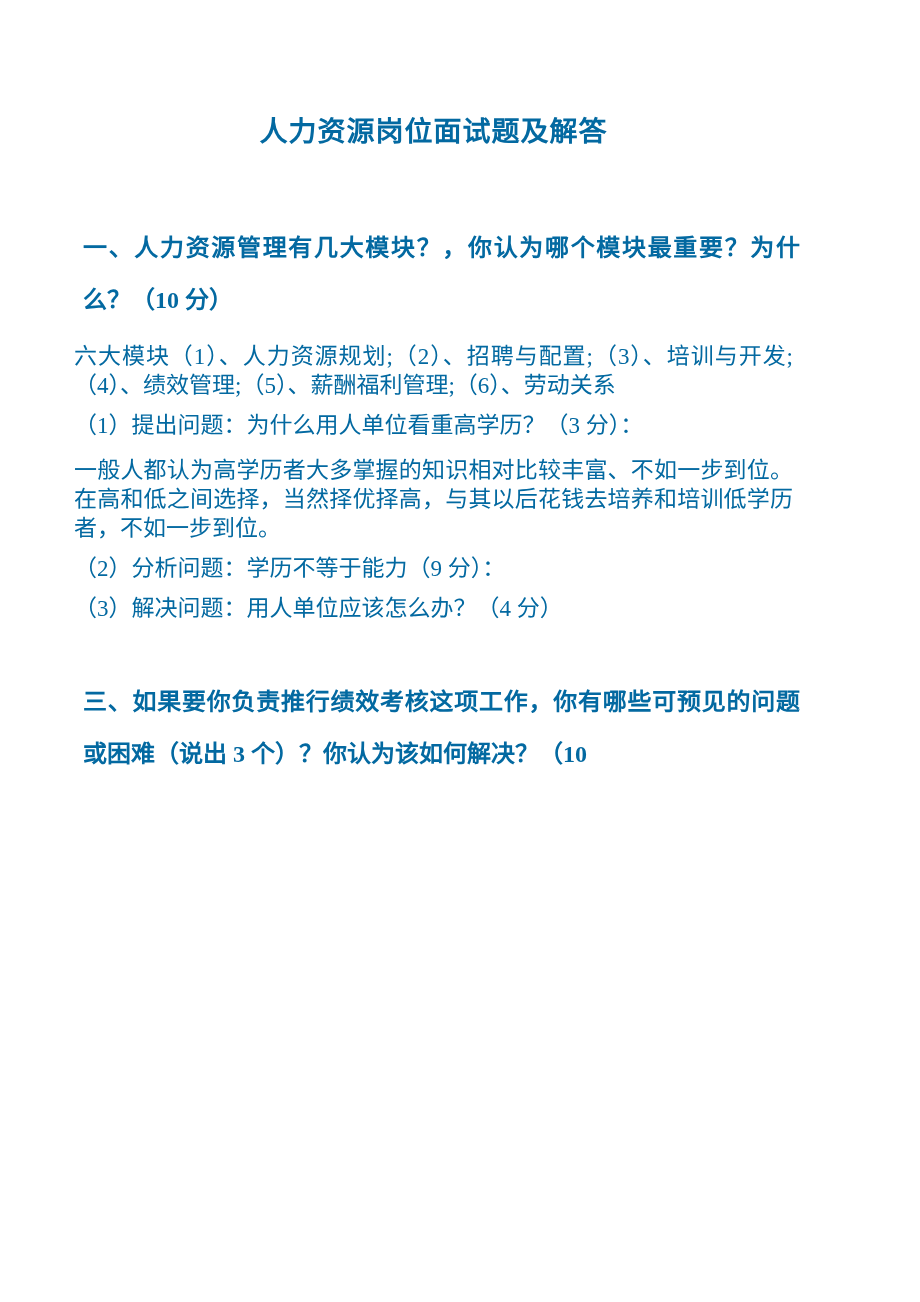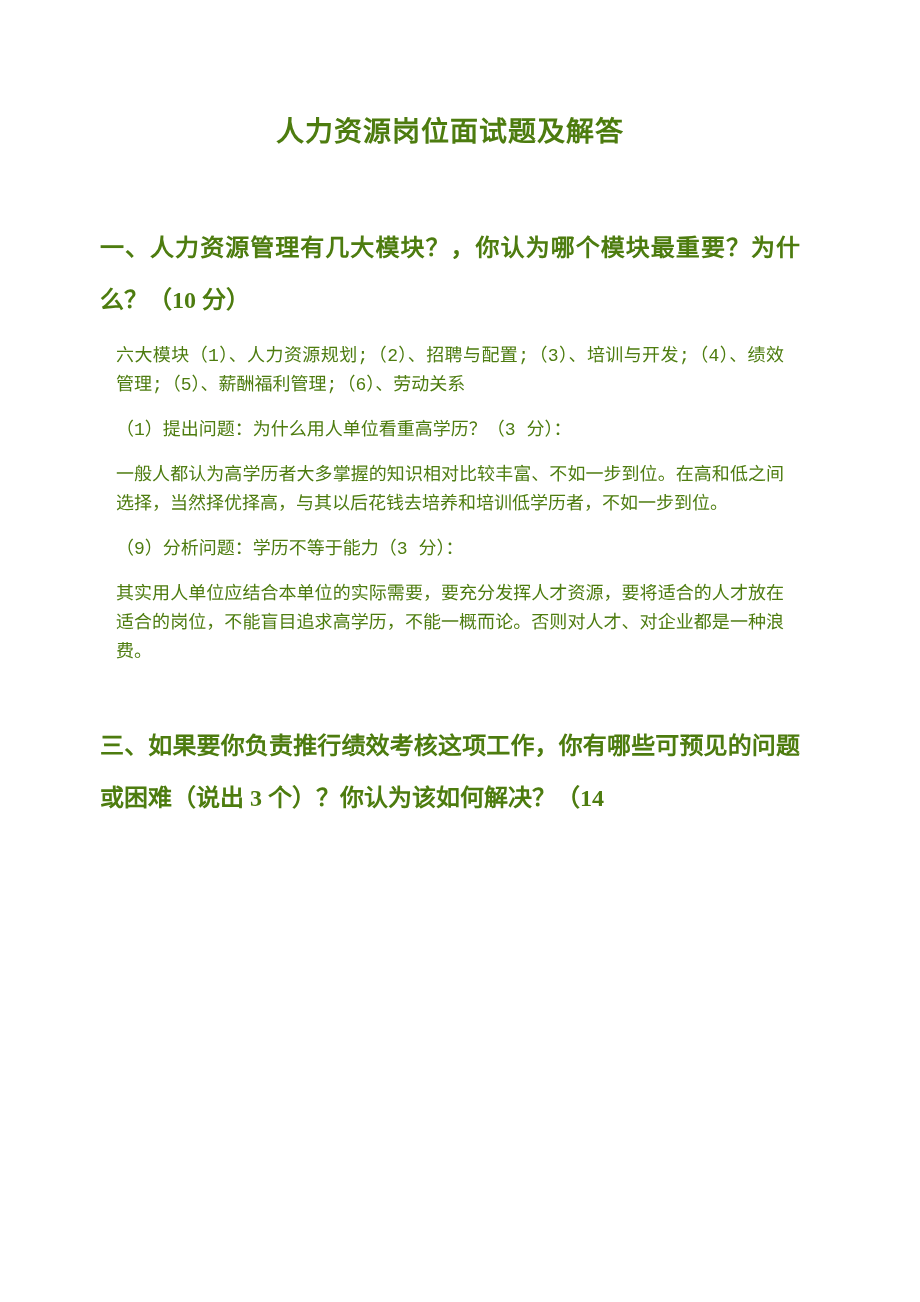--- a/index.html
+++ b/index.html
@@ -7,75 +7,74 @@
     padding: 0;
     background: #ffffff;
   }
   .page {
     position: relative;
     width: 920px;
     height: 1302px;
     box-sizing: border-box;
     margin: 0 auto;
     background: #ffffff;
-    color: #4d7c0f;
+    color: #0369a1;
     font-family: "Liberation Serif", serif;
-    padding: 112px 120px 0 100px;
+    padding: 112px 120px 0 67px;
     overflow: hidden;
   }
   .title {
     margin: 0;
     font-size: 28px;
     font-weight: 700;
     line-height: 40px;
     text-align: center;
     letter-spacing: 1px;
   }
   .q-heading {
-    margin: 60px 0 0 0;
+    margin: 60px 0 0 16px;
     font-size: 24px;
     font-weight: 700;
     line-height: 52px;
     text-align: justify;
   }
   .q-heading.first {
     margin-top: 70px;
   }
   .q-heading.last {
     margin-top: 53px;
   }
   .para, .sub {
-    margin: 16px;
-    font-size: 18px;
+    margin: 7px;
+    font-size: 23px;
     font-weight: 400;
     line-height: 29px;
     text-align: justify;
     text-justify: inter-ideograph;
-    font-family: Liberation Mono, monospace;
   }
   .para { margin-top: 16px; }
   .sub  { margin-top: 11px; }
   section { margin: 0; padding: 0; }
 </style>
 </head>
 <body>
 
 <div class="page">
 
   <h1 class="title">人力资源岗位面试题及解答</h1>
 
   <section>
     <h2 class="q-heading first">一、人力资源管理有几大模块？，你认为哪个模块最重要？为什么？（10 分）</h2>
     <p class="para">六大模块（1）、人力资源规划;（2）、招聘与配置;（3）、培训与开发;（4）、绩效管理;（5）、薪酬福利管理;（6）、劳动关系</p>
   </section>
 
   <section>
     <p class="sub">（1）提出问题：为什么用人单位看重高学历？（3 分）：</p>
     <p class="para">一般人都认为高学历者大多掌握的知识相对比较丰富、不如一步到位。在高和低之间选择，当然择优择高，与其以后花钱去培养和培训低学历者，不如一步到位。</p>
-    <p class="sub">（9）分析问题：学历不等于能力（3 分）：</p>
-    <p class="para">其实用人单位应结合本单位的实际需要，要充分发挥人才资源，要将适合的人才放在适合的岗位，不能盲目追求高学历，不能一概而论。否则对人才、对企业都是一种浪费。</p>
+    <p class="sub">（2）分析问题：学历不等于能力（9 分）：</p>
+    <p class="sub">（3）解决问题：用人单位应该怎么办？（4 分）</p>
   </section>
 
   <section>
-    <h2 class="q-heading last">三、如果要你负责推行绩效考核这项工作，你有哪些可预见的问题或困难（说出 3 个）？你认为该如何解决？（14</h2>
+    <h2 class="q-heading last">三、如果要你负责推行绩效考核这项工作，你有哪些可预见的问题或困难（说出 3 个）？你认为该如何解决？（10</h2>
   </section>
 
 </div>
 
 </body></html>

